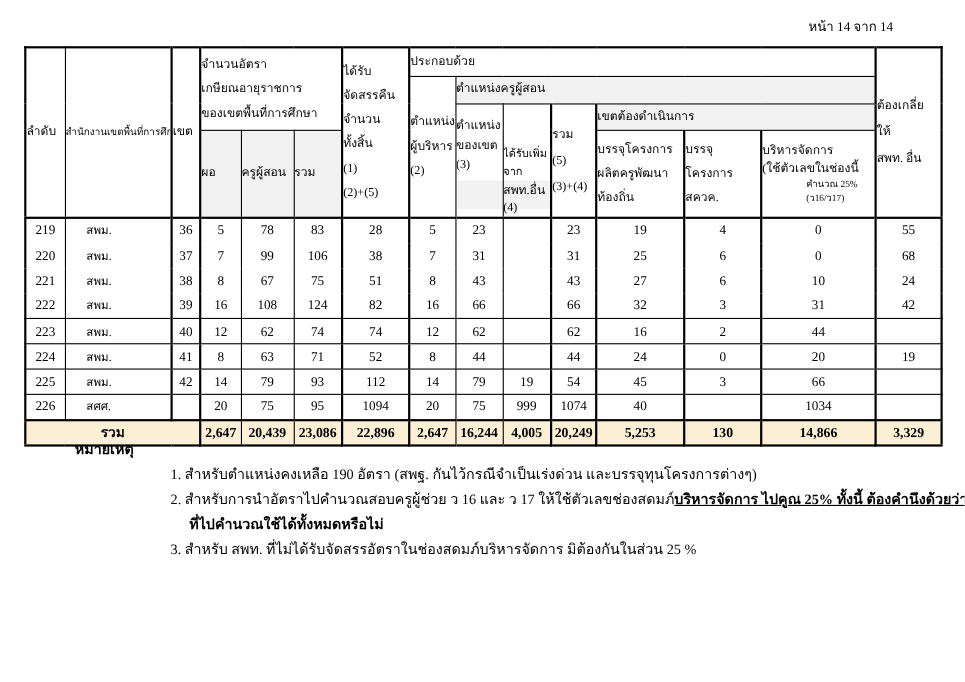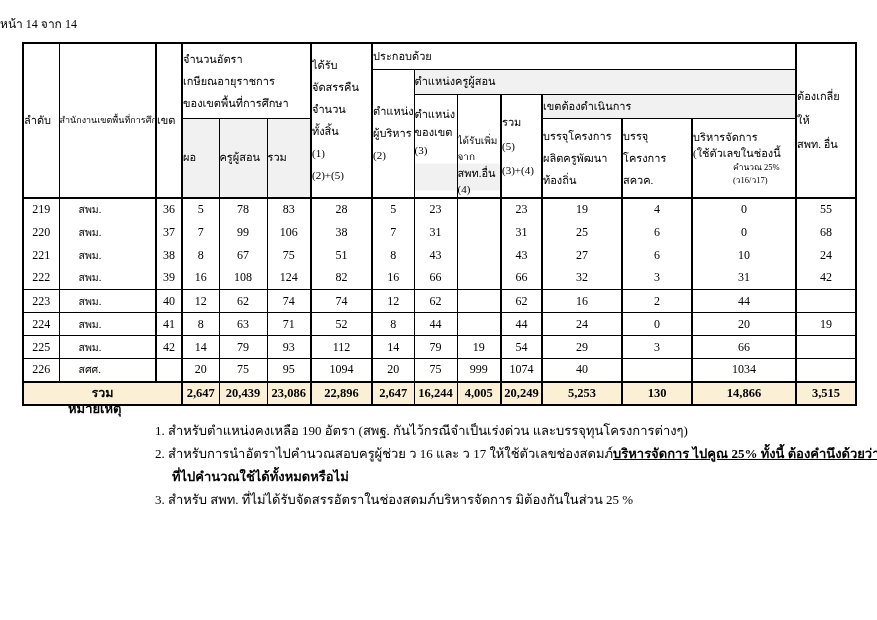--- a/index.html
+++ b/index.html
@@ -7,21 +7,21 @@
     --shade:#F1F1F1;
     --total-bg:#FBF0D5;
   }
   *{box-sizing:border-box;}
   html,body{margin:0;padding:0;background:#fff;}
   .page{
     position:relative;width:877px;height:620px;background:#fff;overflow:hidden;
     font-family:"Liberation Serif","DejaVu Serif",serif;color:#000;
   }
   .page-label{
-    position:absolute;top:14px;left:0;width:812px;text-align:left;
+    position:absolute;top:14px;left:0;width:812px;text-align:right;
     font-size:12px;
   }
   table.main{
     position:absolute;left:22px;top:42px;width:833px;
     border-collapse:collapse;table-layout:fixed;
     border:2px solid var(--border);
   }
   th,td{padding:0;}
   thead th{
     border:1px solid var(--border);
@@ -246,21 +246,21 @@
           <td class="tleft bR2">สพม.</td>
           <td class="bR2">42</td>
           <td>14</td>
           <td>79</td>
           <td class="bR2">93</td>
           <td class="bR2">112</td>
           <td>14</td>
           <td>79</td>
           <td class="bR2">19</td>
           <td class="bR2">54</td>
-          <td class="bR2">29</td>
+          <td class="bR2">45</td>
           <td class="bR2">3</td>
           <td class="bR2">66</td>
           <td></td>
         </tr>
         <tr class="b2">
           <td>226</td>
           <td class="tleft bR2">สศศ.</td>
           <td class="bR2"></td>
           <td>20</td>
           <td>75</td>
@@ -283,21 +283,21 @@
           <td>20,439</td>
           <td class="bR2">23,086</td>
           <td class="bR2">22,896</td>
           <td>2,647</td>
           <td>16,244</td>
           <td class="bR2">4,005</td>
           <td class="bR2">20,249</td>
           <td class="bR2">5,253</td>
           <td class="bR2">130</td>
           <td class="bR2">14,866</td>
-          <td>3,515</td>
+          <td>3,329</td>
         </tr>
     </tfoot>
   </table>
 
   <div class="notes">
     <div class="note-abs notes-label">หมายเหตุ</div>
     <div class="note-abs n1">1. สำหรับตำแหน่งคงเหลือ  190 อัตรา (สพฐ. กันไว้กรณีจำเป็นเร่งด่วน และบรรจุทุนโครงการต่างๆ)</div>
     <div class="note-abs n2"><span>2. สำหรับการนำอัตราไปคำนวณสอบครูผู้ช่วย ว 16 และ ว 17 ให้ใช้ตัวเลขช่องสดมภ์</span><span class="n2u">บริหารจัดการ ไปคูณ 25% ทั้งนี้ ต้องคำนึงด้วยว่าอัตรา</span></div>
     <div class="note-abs n2b">ที่ไปคำนวณใช้ได้ทั้งหมดหรือไม่</div>
     <div class="note-abs n3">3. สำหรับ สพท.  ที่ไม่ได้รับจัดสรรอัตราในช่องสดมภ์บริหารจัดการ มิต้องกันในส่วน 25 %</div>

